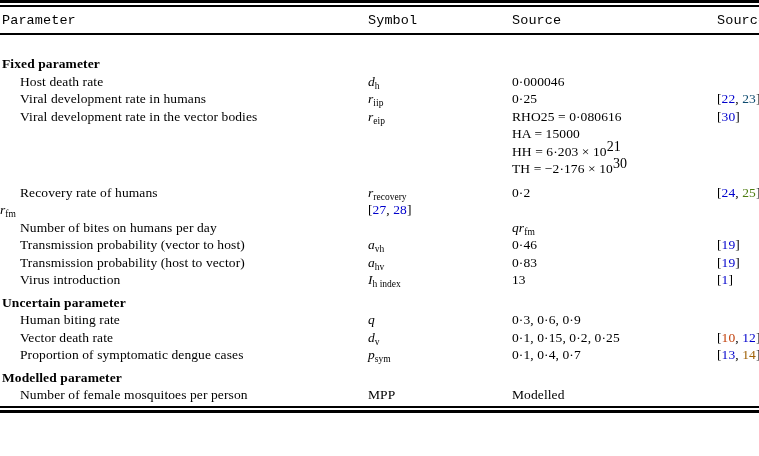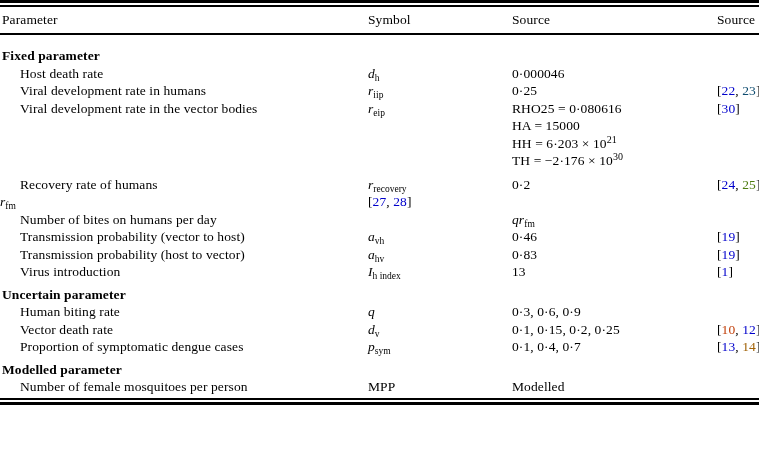--- a/index.html
+++ b/index.html
@@ -30,45 +30,45 @@
 
   .grid-cols {
     display: grid;
     grid-template-columns: 368px 144px 205px 1fr;
     align-items: start;
   }
   .header-row {
     height: 26px;
     align-items: center;
   }
-  .header-row .hcell { white-space: nowrap; }
+  .header-row .hcell { white-space: nowrap; font-family: Liberation Mono, monospace; }
   .header-row .hc1 { padding-left: 2px; }
 
-  .tbody { padding-top: 12px; }
+  .tbody { padding-top: 20px; }
   .section-row {
     font-weight: bold;
     padding-left: 2px;
     line-height: 17.5px;
     white-space: nowrap;
   }
   .row { line-height: 17.5px; }
   .row .param { padding-left: 20px; white-space: nowrap; }
   .row .cell { white-space: nowrap; }
   .gap { margin-top: 5px; }
   .gap-lg { margin-top: 6px; }
 
   .it { font-style: italic; }
   sub {
     font-size: 9.5px;
     line-height: 0;
     vertical-align: -3px;
     letter-spacing: 0;
   }
   sup {
-    font-size: 10px;
+    font-size: 14px;
     line-height: 0;
     vertical-align: 5px;
     letter-spacing: 0;
   }
   .cite { cursor: pointer; }
   .vline { line-height: 17.5px; }
 </style>
 </head>
 <body>
 

